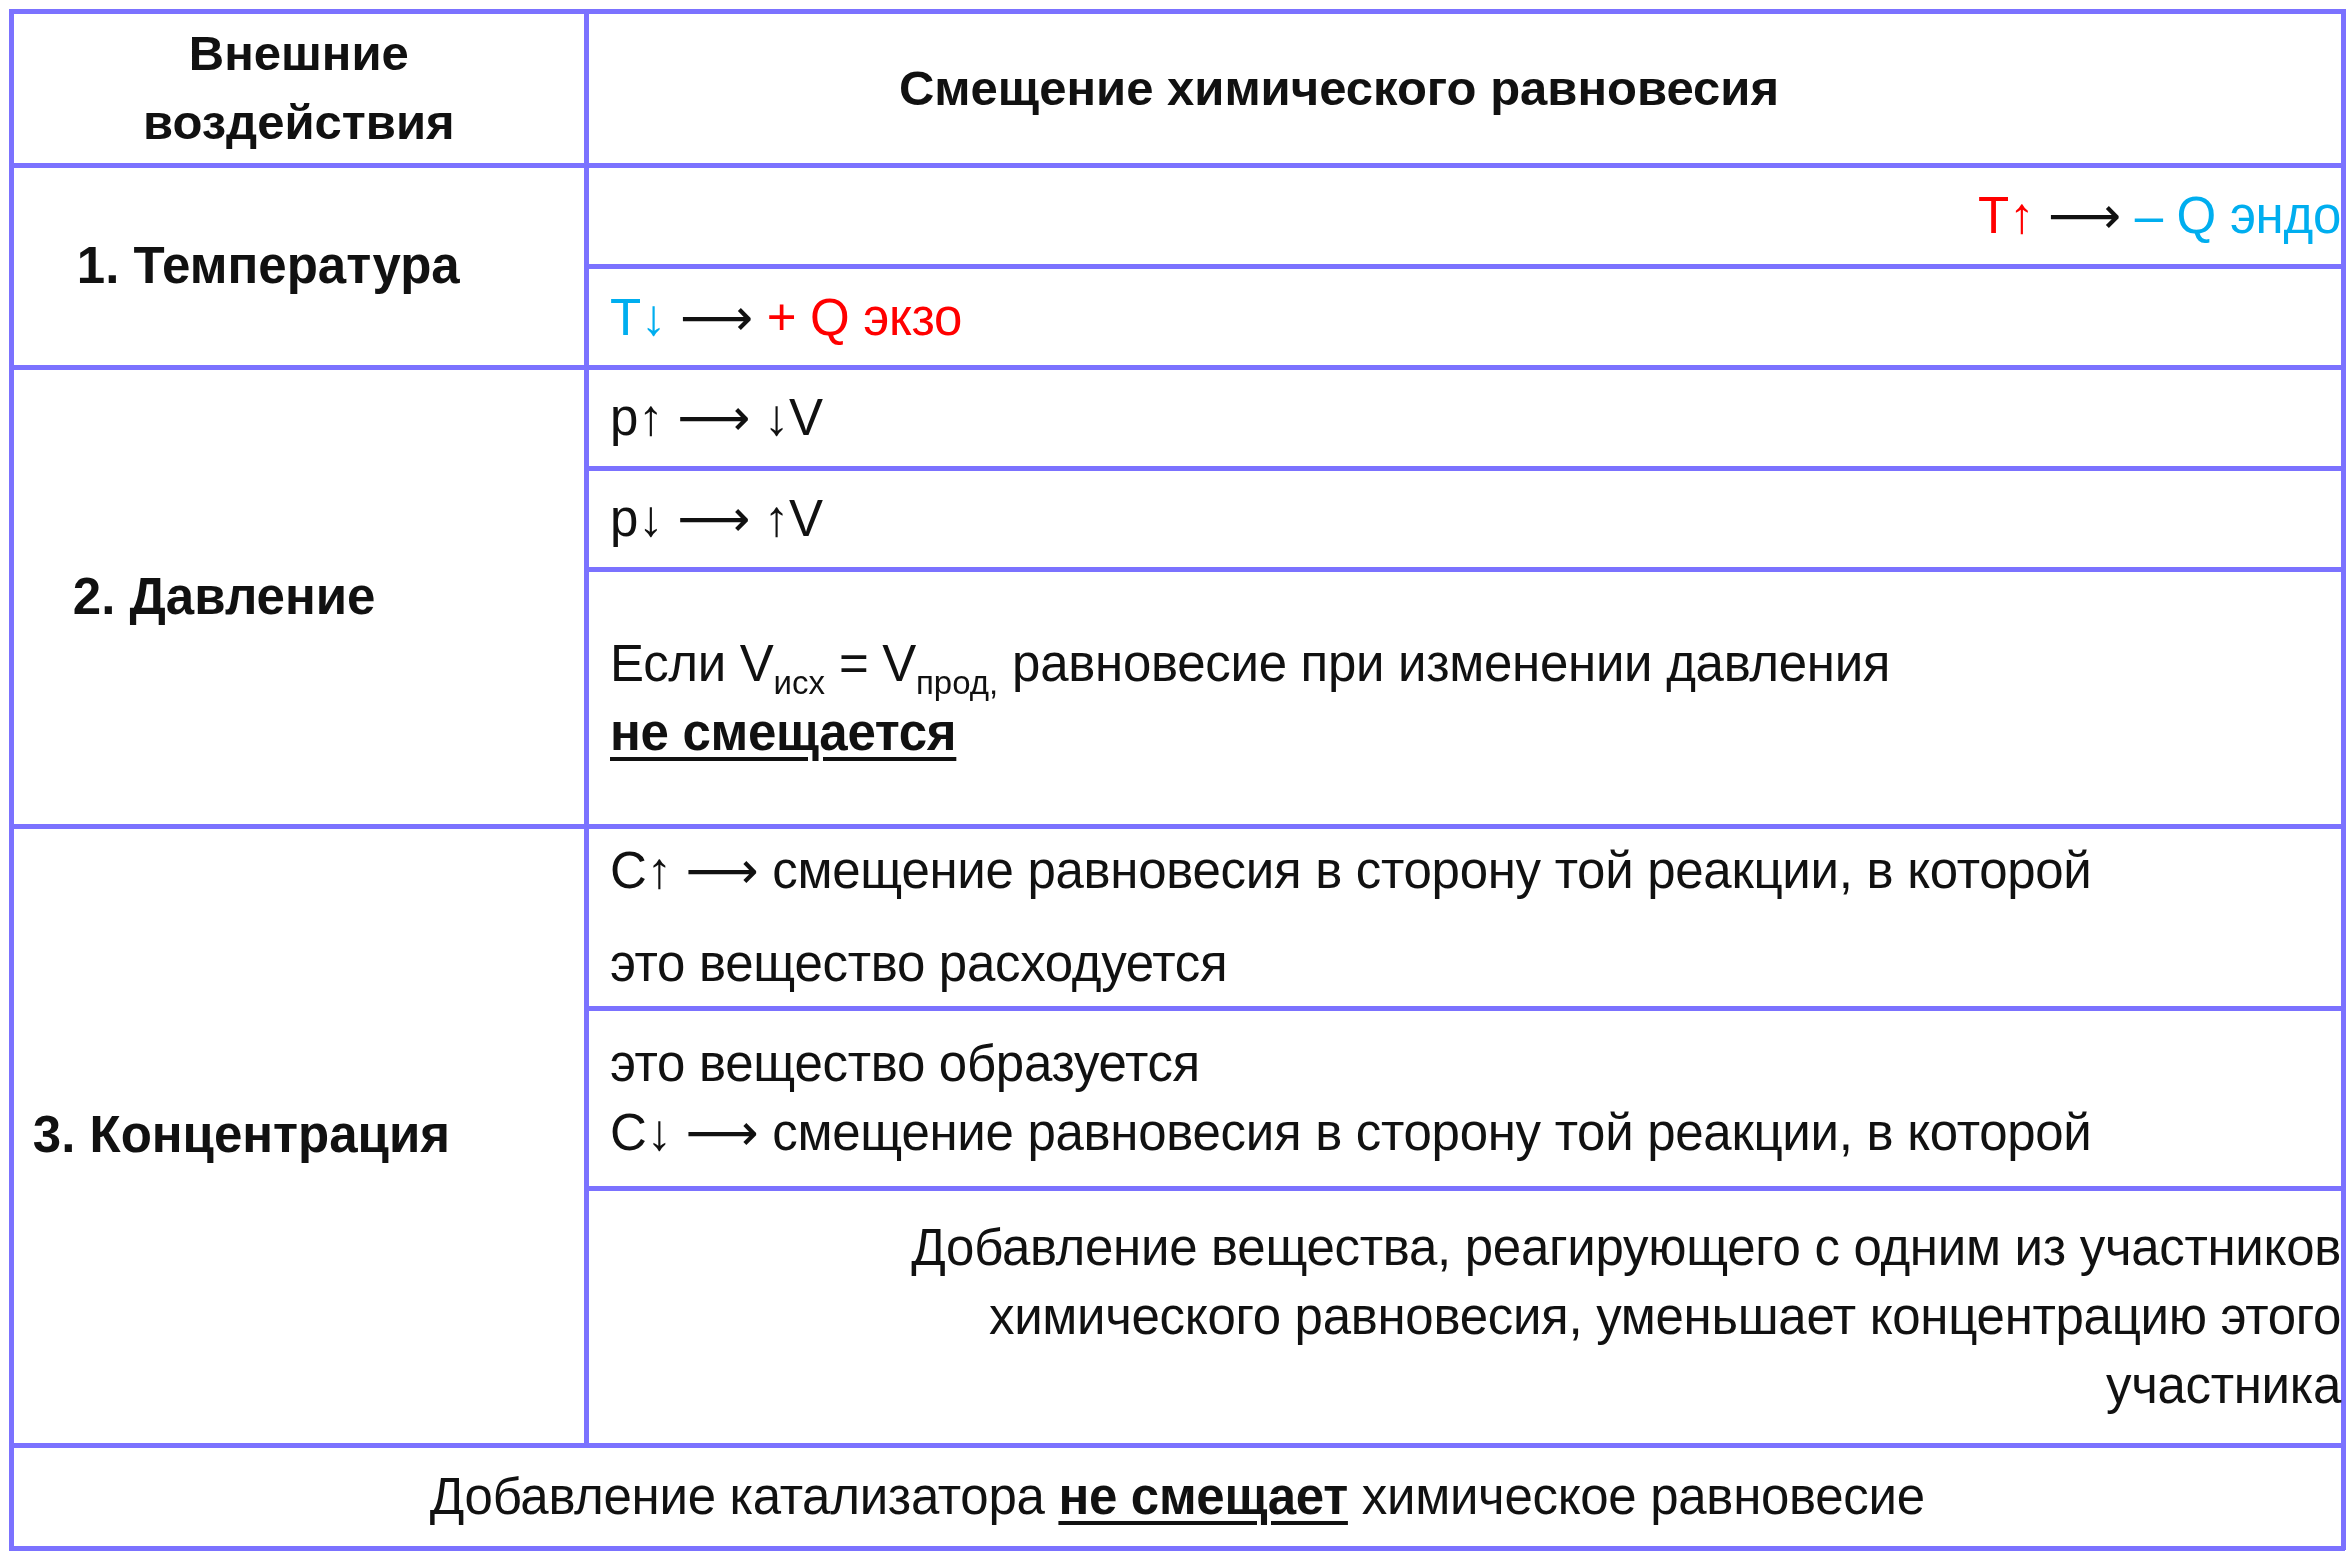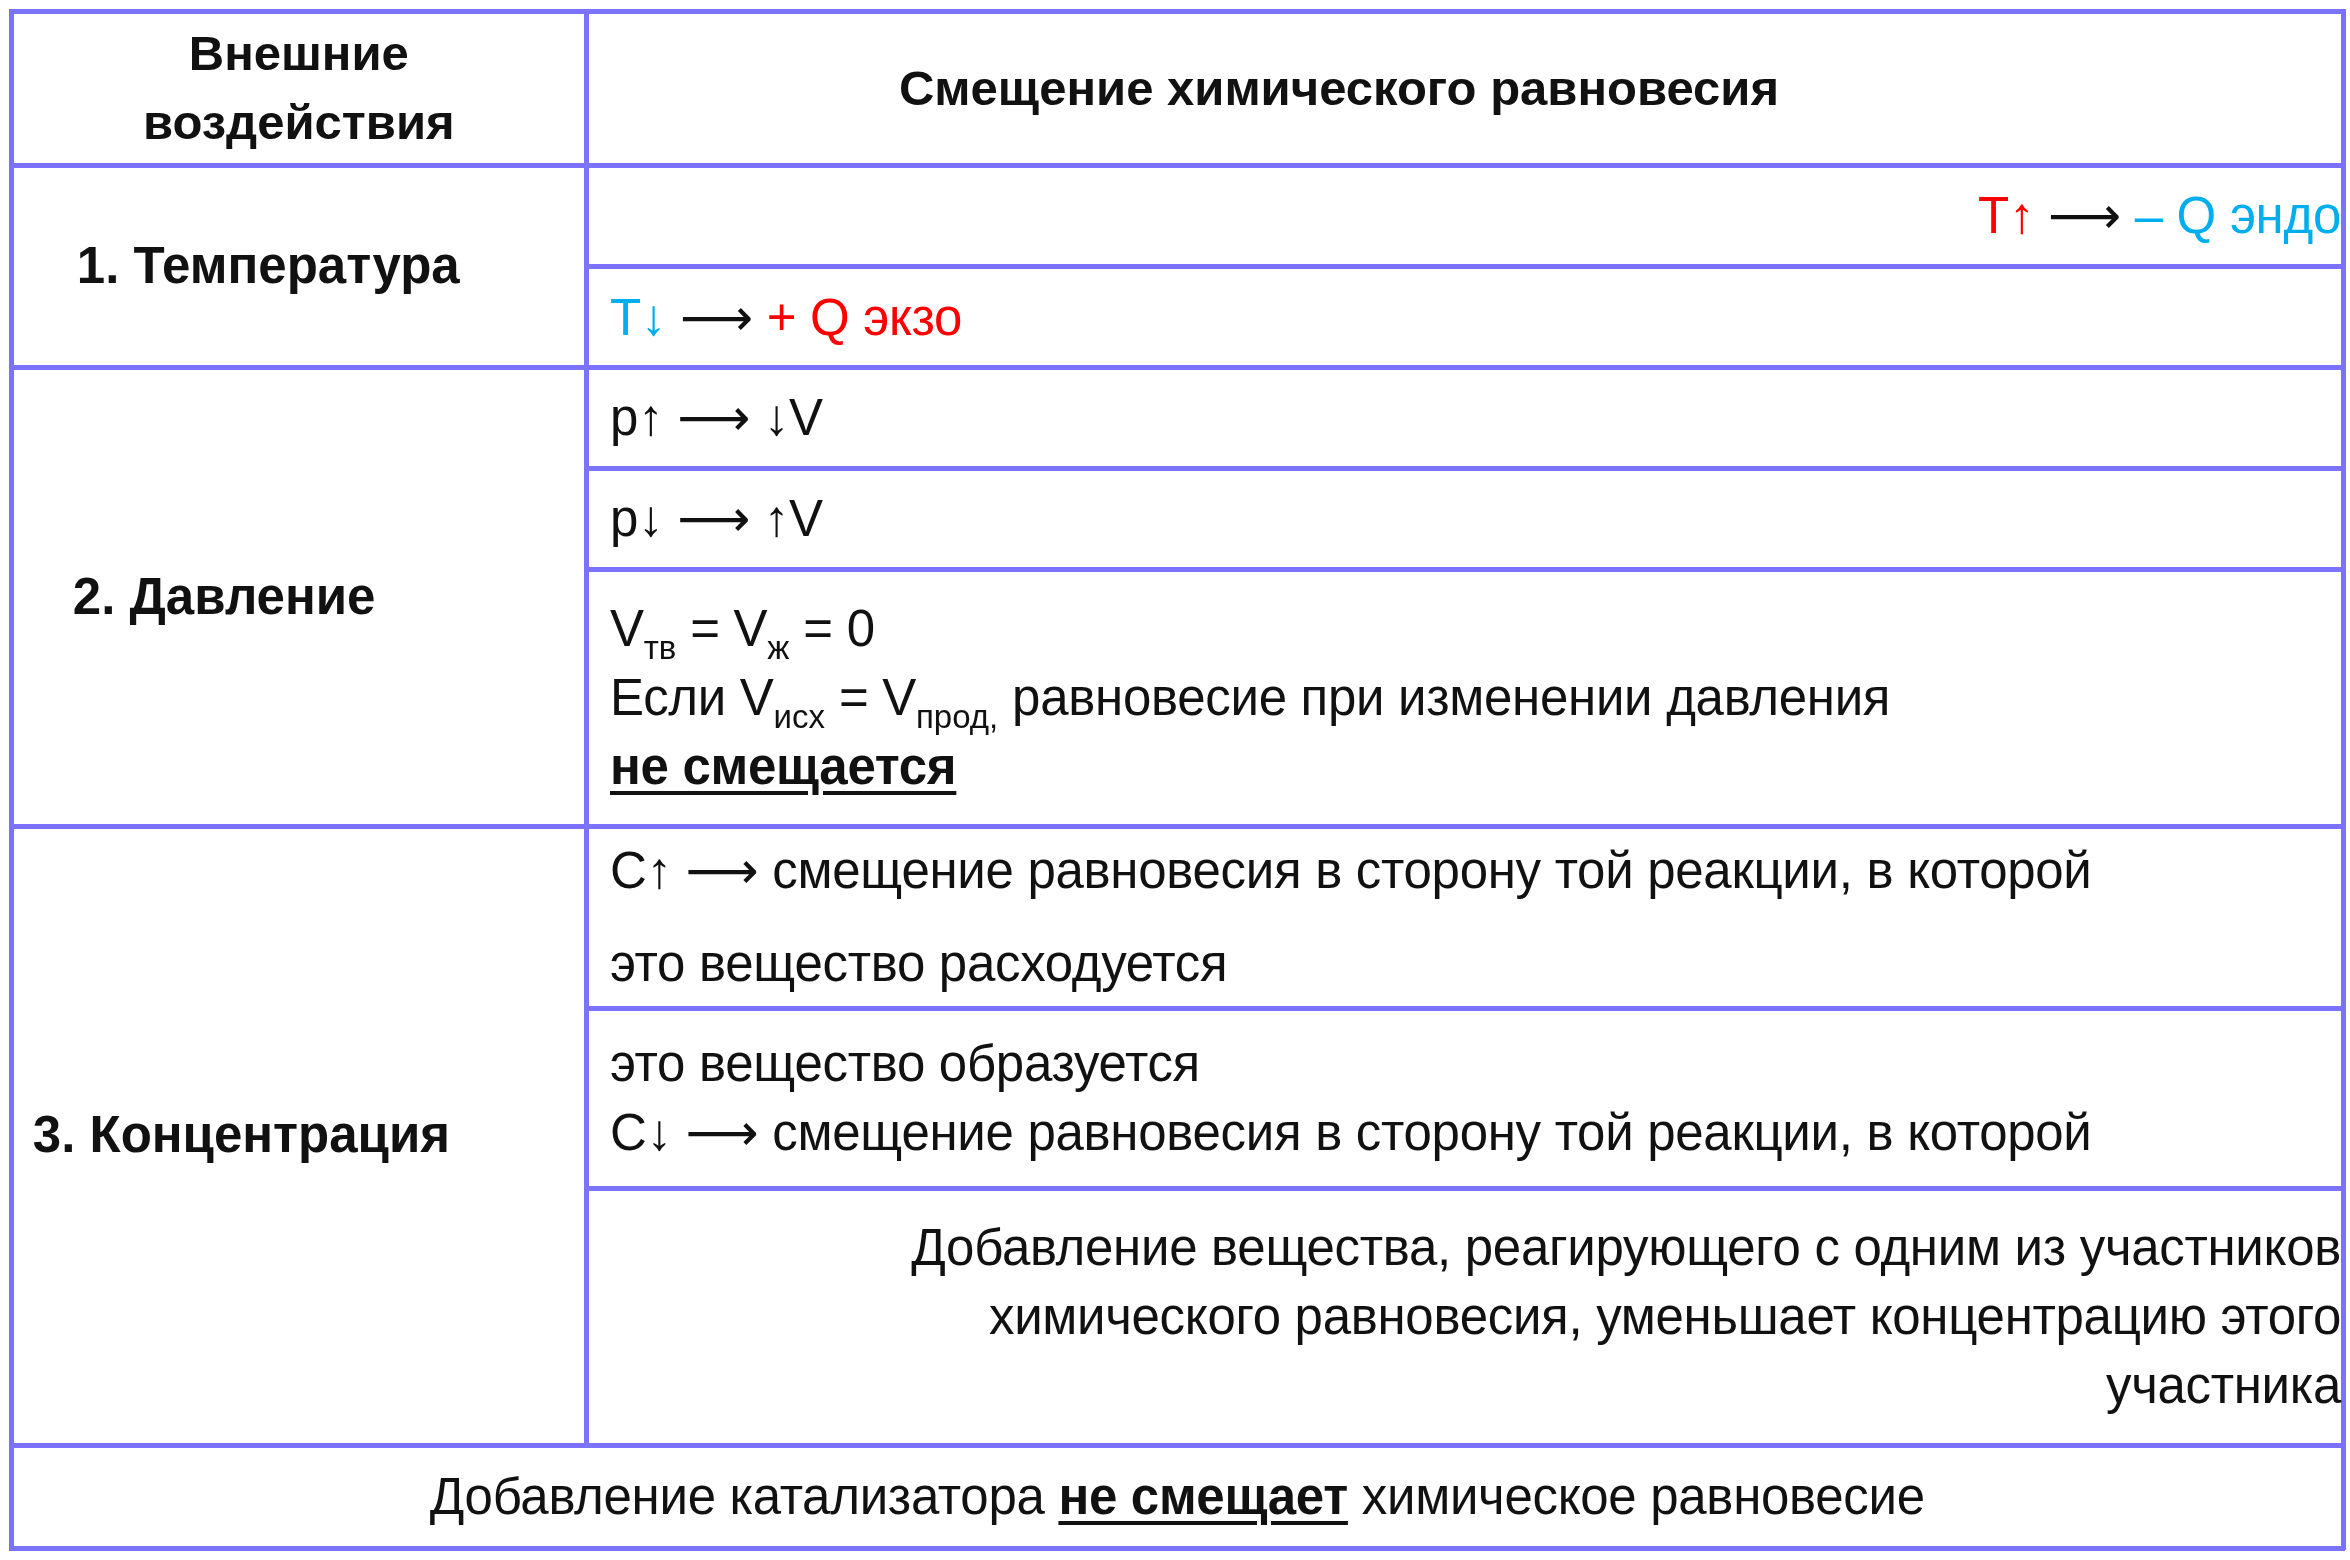--- a/index.html
+++ b/index.html
@@ -121,23 +121,20 @@
   <div class="lbl">2. Давление</div>
 </div>
 <div class="cell right" style="left:589px; top:369px; width:1752px; height:96px;">
   <div class="txt">p↑ ⟶ ↓V</div>
 </div>
 <div class="cell right" style="left:589px; top:470px; width:1752px; height:96px;">
   <div class="txt">p↓ ⟶ ↑V</div>
 </div>
 <div class="cell right" style="left:589px; top:571px; width:1752px; height:253px;">
   <div class="txt">
-    <span>V</span><sub>тв</sub><span> = V</span><sub>ж</sub><span> = 0</span>
-  </div>
-  <div class="txt">
     <span>Если V</span><sub>исх</sub><span> = V</span><sub>прод,</sub><span> равновесие при изменении давления</span>
   </div>
   <div class="txt">
     <span class="ul">не смещается</span>
   </div>
 </div>
 
 <div class="cell" style="left:13.8px; top:828px; width:570px; height:614px;">
   <div class="lbl">3. Концентрация</div>
 </div>

